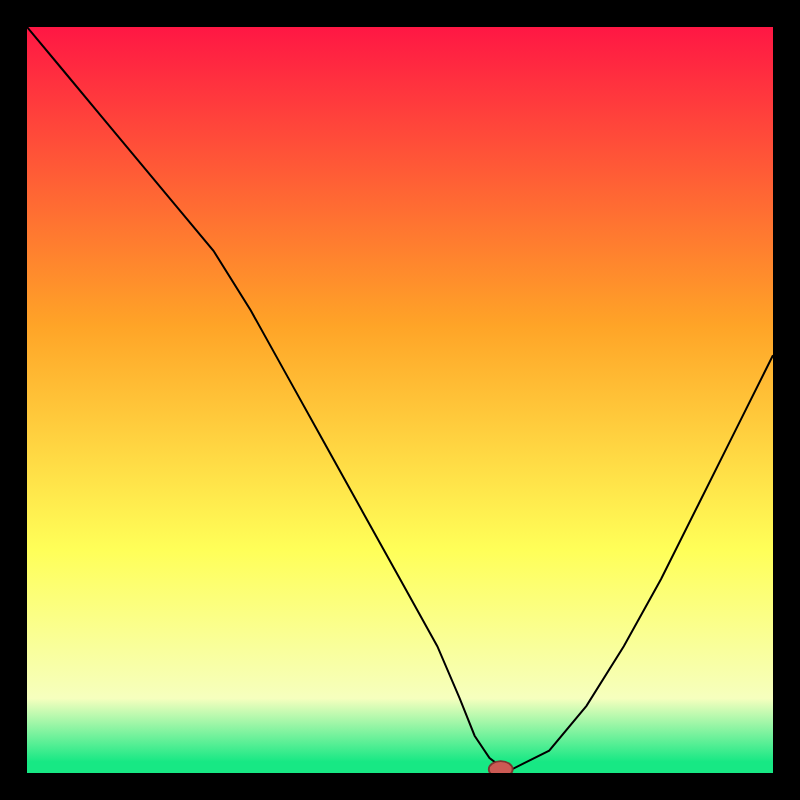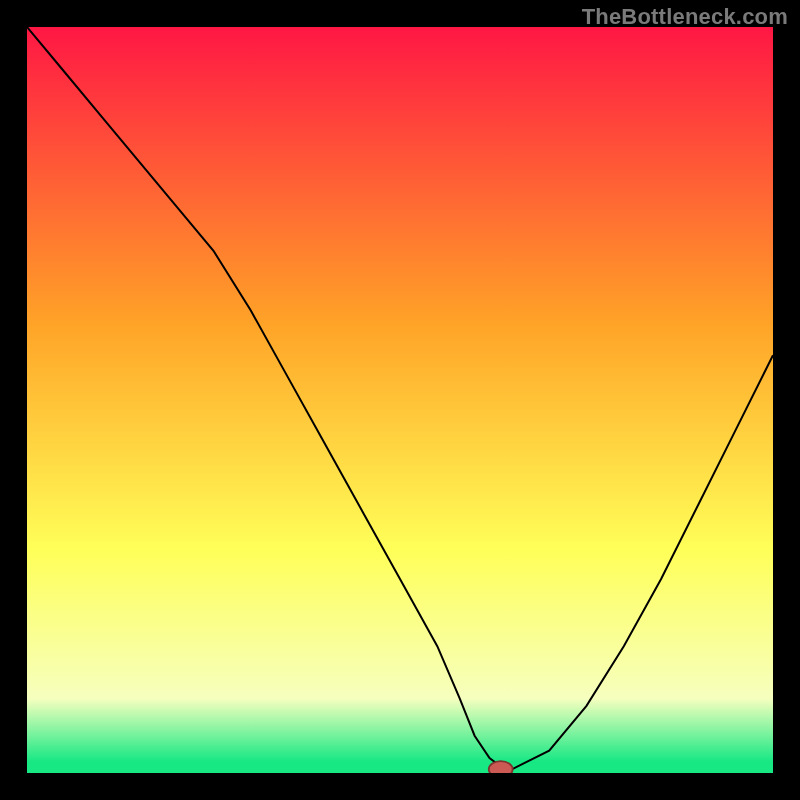--- a/index.html
+++ b/index.html
@@ -40,21 +40,20 @@
     display: block;
     width: 746px;
     height: 746px;
   }
 </style>
 </head>
 <body>
 
 <div class="frame">
 
-  <div class="attribution">TheBottleneck.com</div>
 
   <div class="plot">
     <svg viewBox="0 0 100 100" preserveAspectRatio="none">
       <defs>
         <linearGradient id="bg-grad" x1="0" y1="0" x2="0" y2="1">
 
         <stop offset="0%" stop-color="#ff1744"></stop>
             <stop offset="40%" stop-color="#ffa427"></stop>
             <stop offset="70%" stop-color="#ffff58"></stop>
             <stop offset="90%" stop-color="#f6ffbe"></stop>

